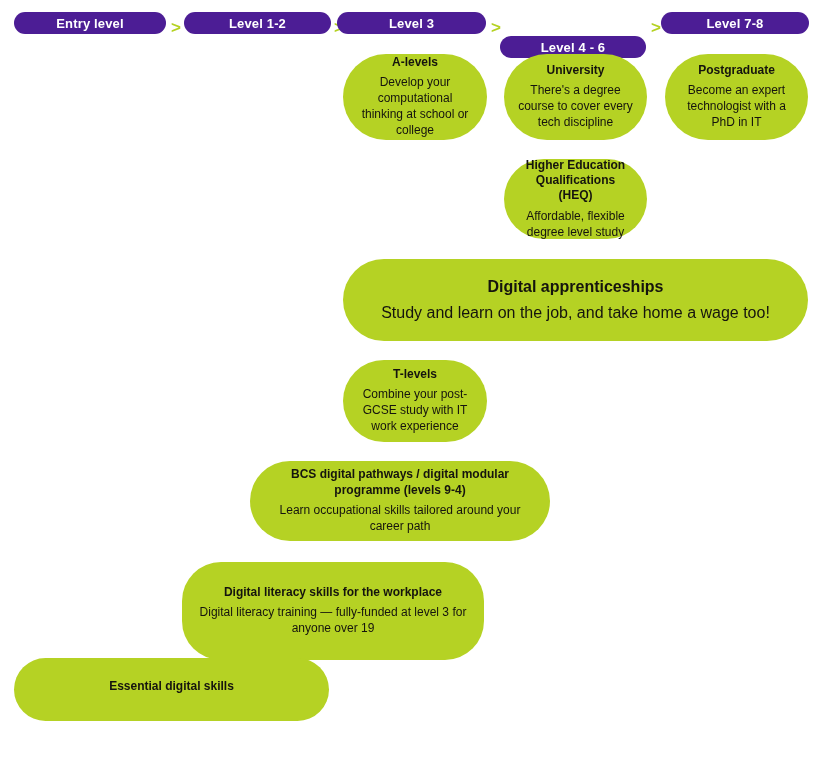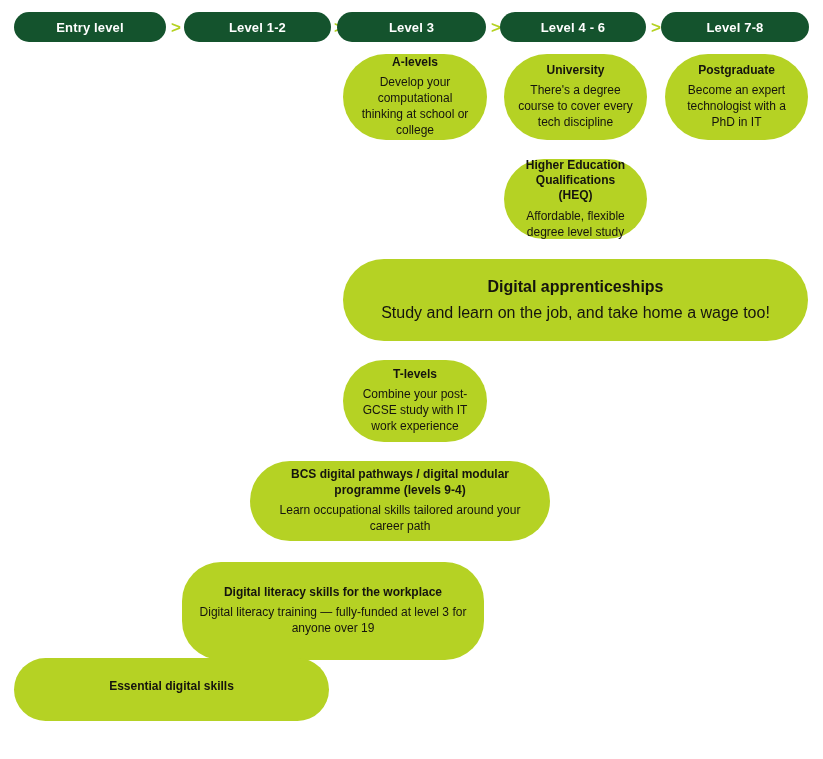--- a/index.html
+++ b/index.html
@@ -18,22 +18,22 @@
     width: 823px;
     height: 759px;
     background: #ffffff;
     overflow: hidden;
   }
 
   
   .level-pill {
     position: absolute;
     top: 12px;
-    height: 30px;
-    background: #14532d;
+    height: 22px;
+    background: #4c1d95;
     border-radius: 15px;
     display: flex;
     align-items: center;
     justify-content: center;
     box-sizing: border-box;
   }
   .level-pill .pill-label {
     color: #ffffff;
     font-size: 13px;
     font-weight: bold;
@@ -102,21 +102,21 @@
   <div class="level-pill" style="left:184px; width:147px;">
     <span class="pill-label">Level 1-2</span>
   </div>
   <div class="chevron" style="left:332px;">&gt;</div>
 
   <div class="level-pill" style="left:337px; width:149px;">
     <span class="pill-label">Level 3</span>
   </div>
   <div class="chevron" style="left:489px;">&gt;</div>
 
-  <div class="level-pill" style="left:500px; width:146px;">
+  <div class="level-pill" style="left:500px; width:146px;margin-top:24px;">
     <span class="pill-label">Level 4 - 6</span>
   </div>
   <div class="chevron" style="left:649px;">&gt;</div>
 
   <div class="level-pill" style="left:661px; width:148px;">
     <span class="pill-label">Level 7-8</span>
   </div>
 
   <div class="node" style="left:343px; top:54px; width:144px; height:86px; border-radius:43px;justify-content:center;">
     <p class="node-title">A-levels</p>

